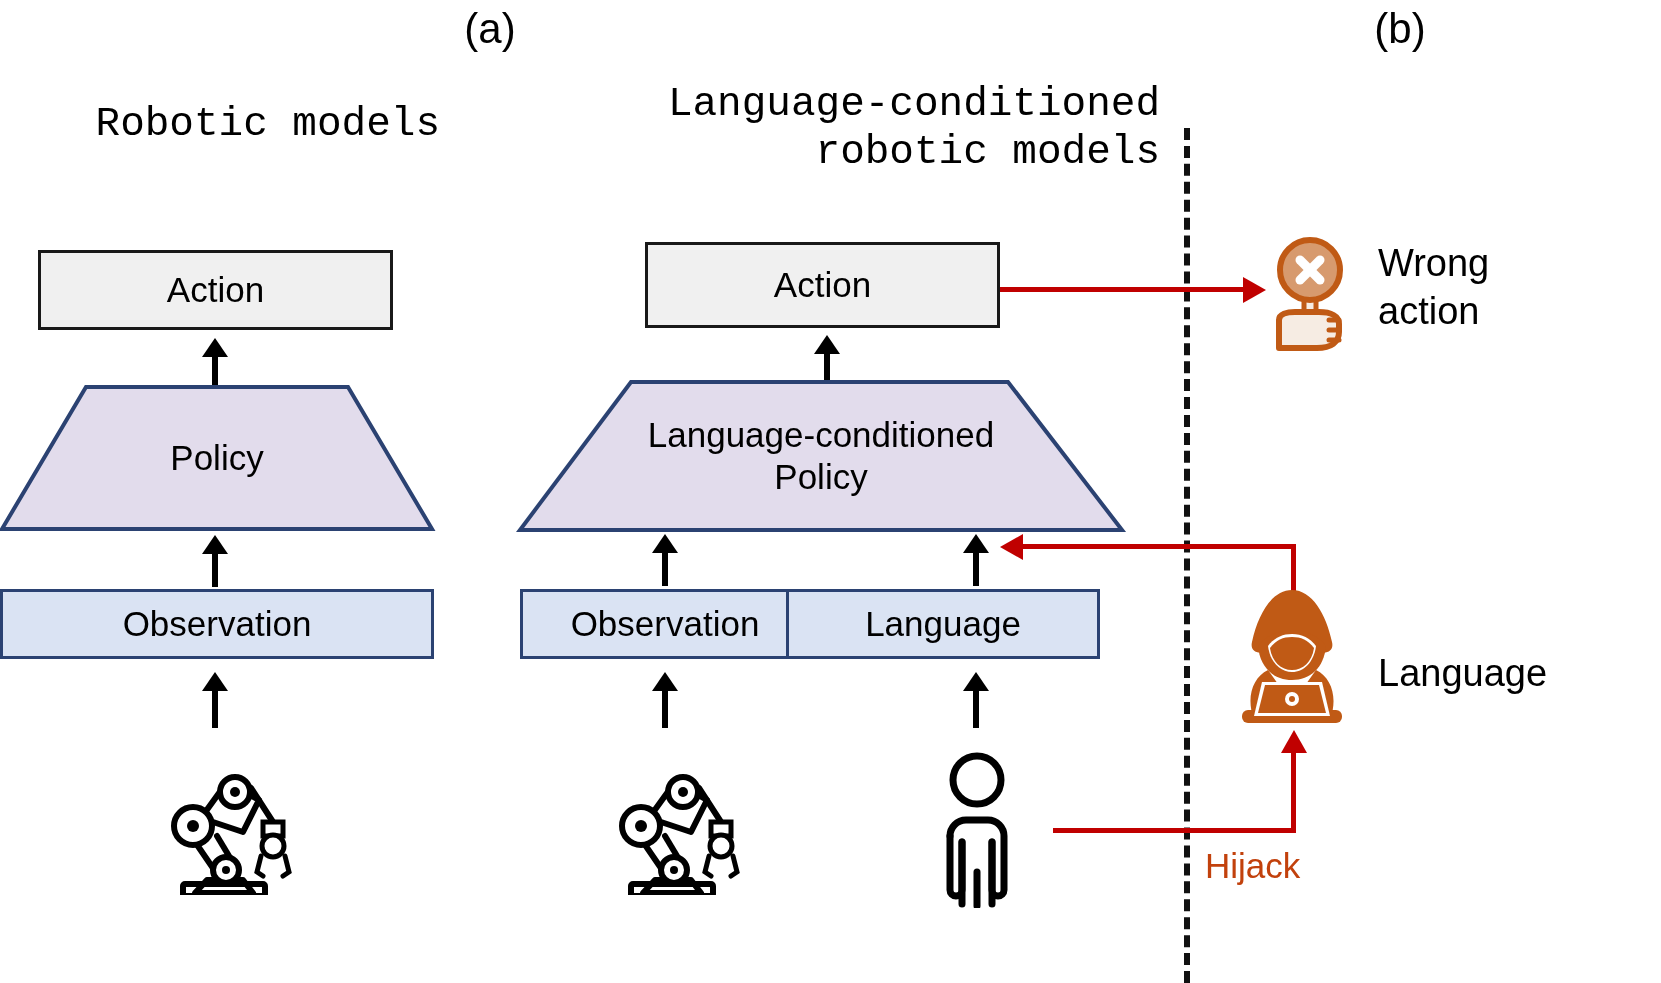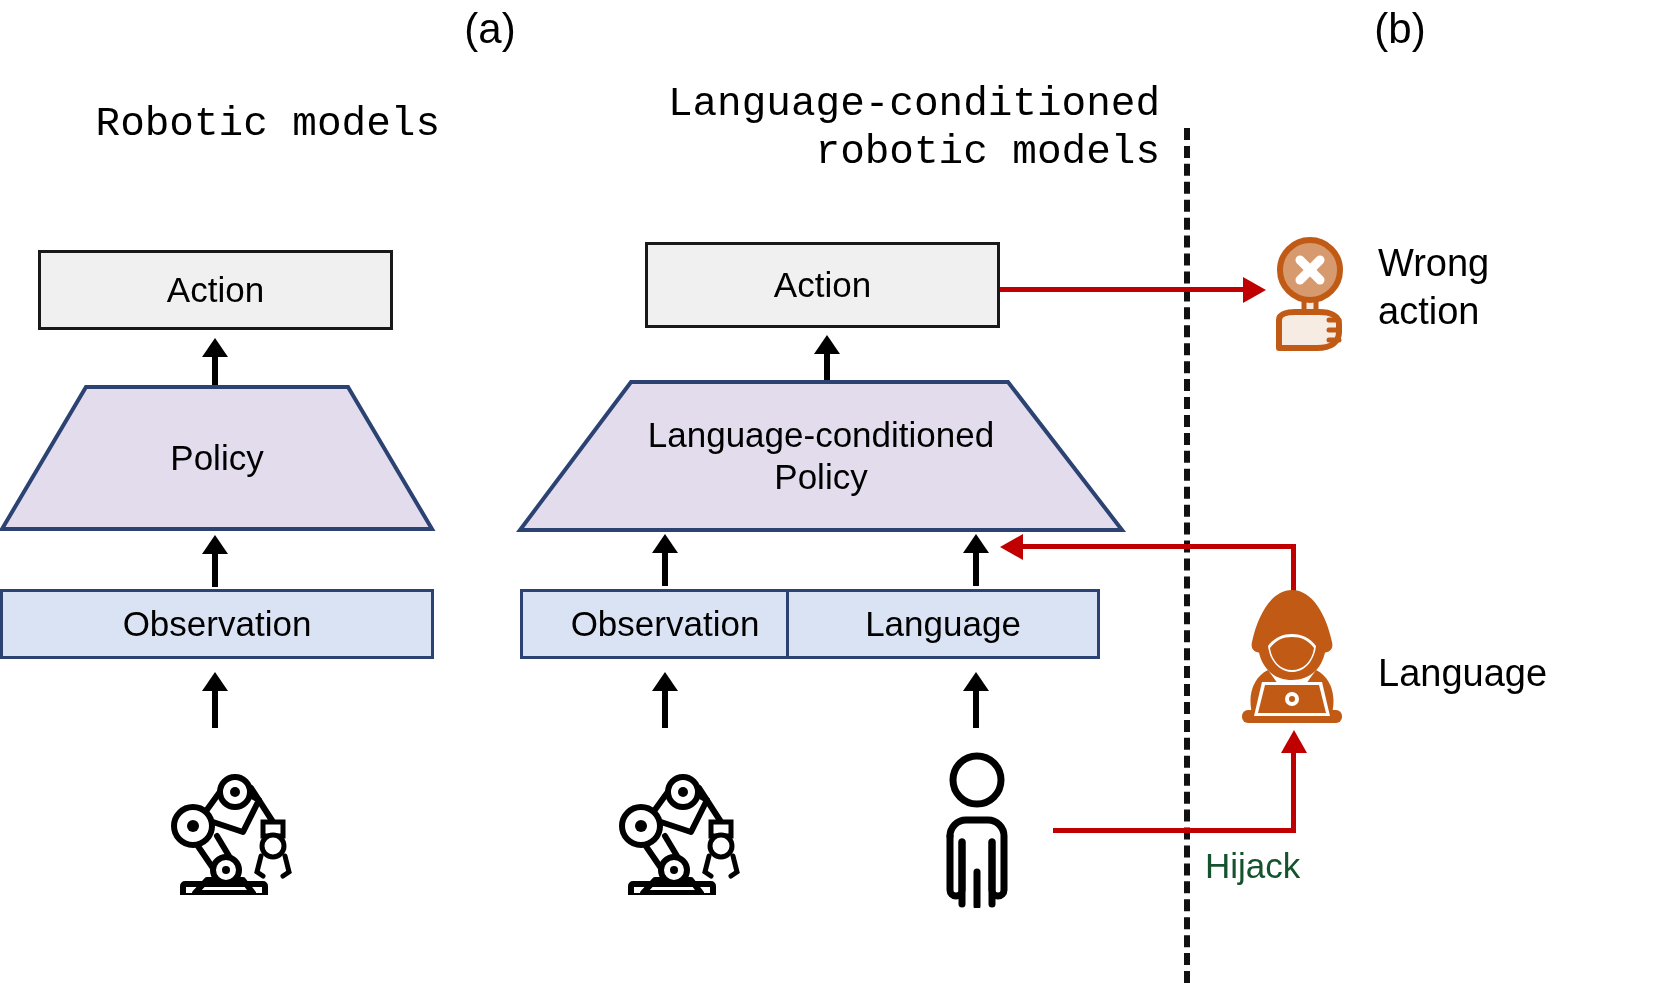--- a/index.html
+++ b/index.html
@@ -48,21 +48,21 @@
   .red-h{height:5px;}
   .red-v{width:5px;}
   .red-head{position:absolute;width:0;height:0;}
   .red-head.left{border-top:13px solid transparent;border-bottom:13px solid transparent;
     border-right:23px solid #c00000;}
   .red-head.right{border-top:13px solid transparent;border-bottom:13px solid transparent;
     border-left:23px solid #c00000;}
   .red-head.up{border-left:13px solid transparent;border-right:13px solid transparent;
     border-bottom:23px solid #c00000;}
 
-  .hijack-label{position:absolute;color:#14532d;font-size:35px;line-height:1;}
+  .hijack-label{position:absolute;color:#c2410c;font-size:35px;line-height:1;}
 
   
   .fig-label{position:absolute;font-size:38px;line-height:1.25;color:#000;
     white-space:pre-line;}
 
   svg{display:block;}
 </style>
 </head>
 <body>
 

